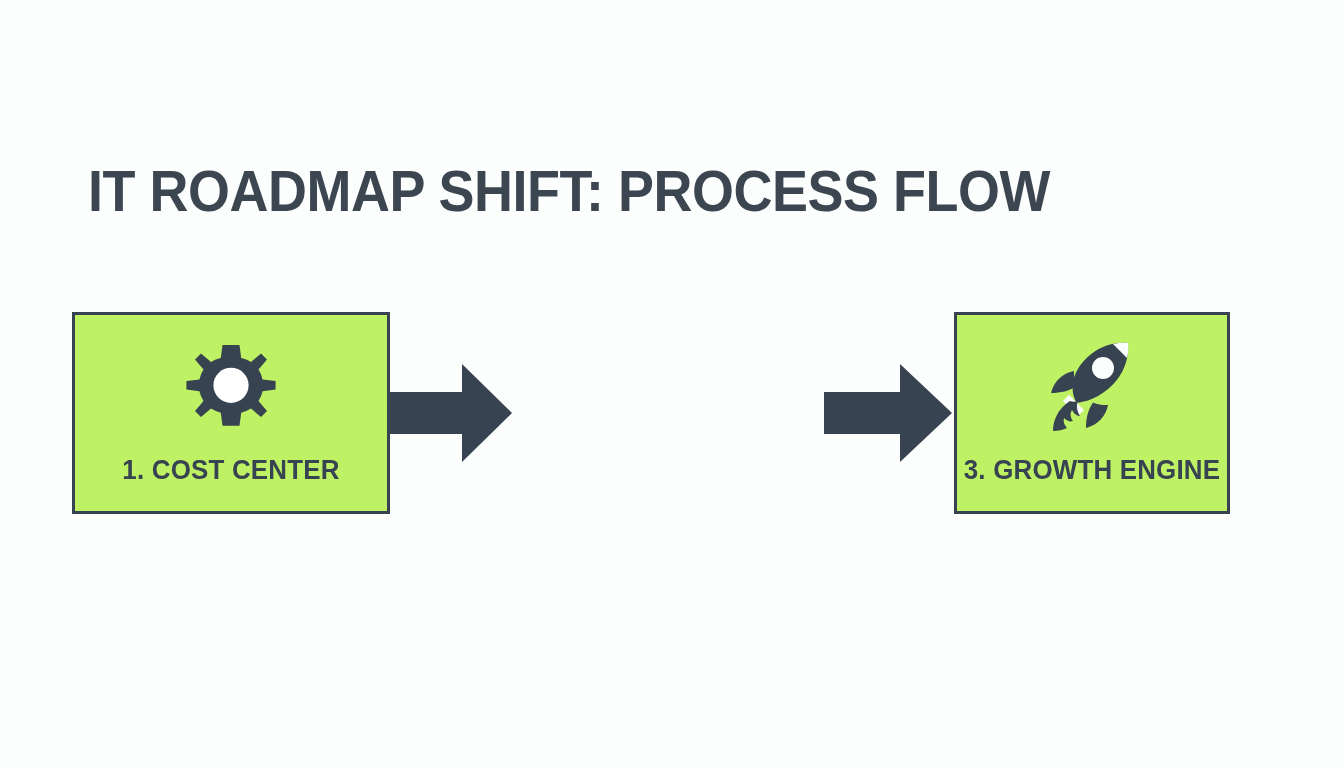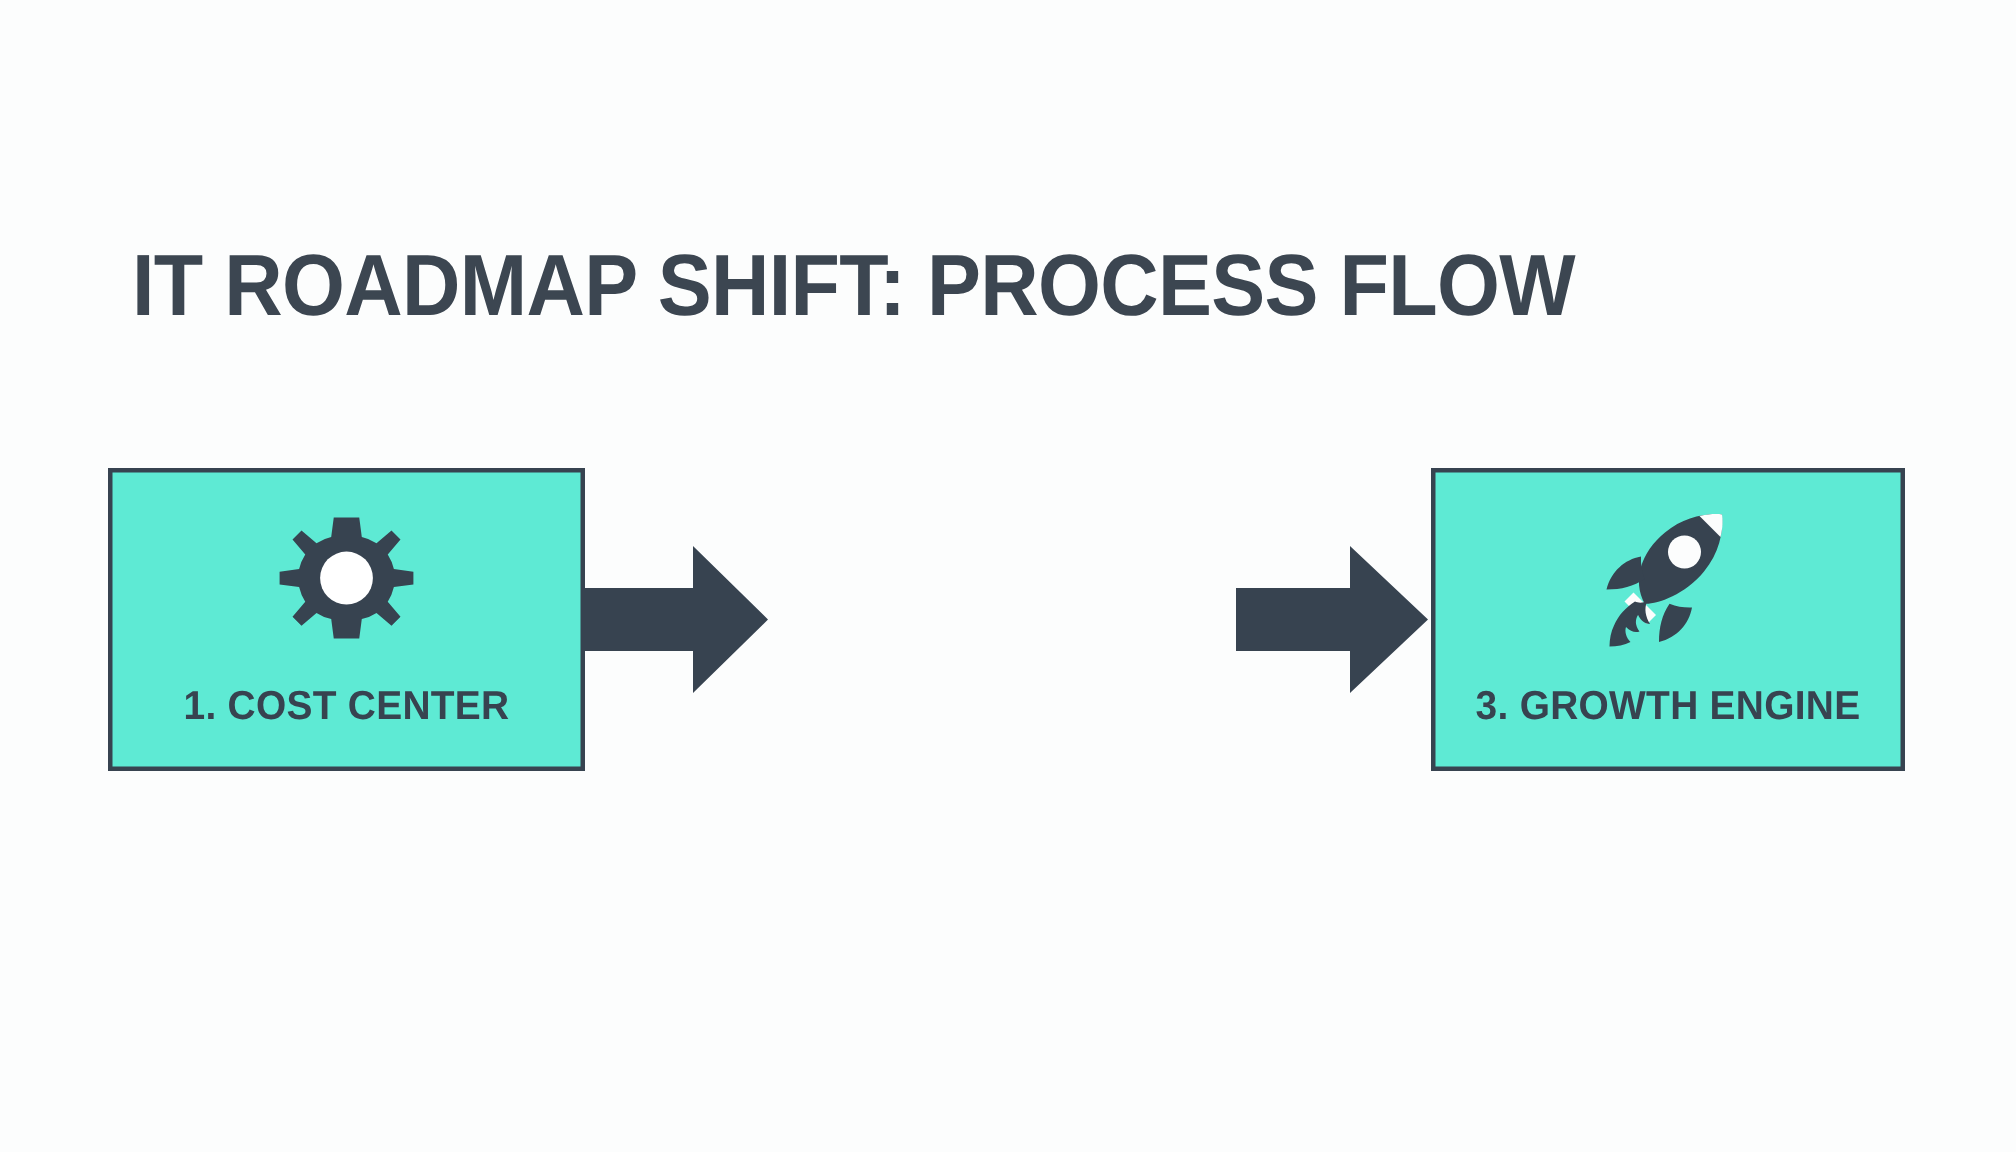--- a/index.html
+++ b/index.html
@@ -46,25 +46,25 @@
     width: 1344px;
     height: 202px;
   }
 
   .step-box {
     position: absolute;
     top: 0;
     height: 202px;
     box-sizing: border-box;
     border: 3px solid #374350;
-    background: #5eead4;
+    background: #bef264;
   }
   .step-box.b1 { left: 72px;  width: 318px; }
   .step-box.b2 { left: 516px; width: 312px; }
-  .step-box.b3 { left: 954px; width: 316px; }
+  .step-box.b3 { left: 954px; width: 276px; }
 
   .step-icon-wrap {
     position: absolute;
     left: 0;
     top: 20px;
     width: 100%;
     height: 104px;
     display: flex;
     align-items: center;
     justify-content: center;

